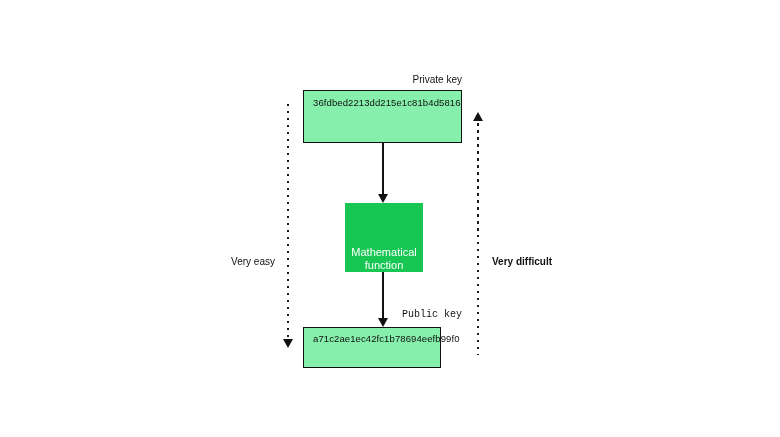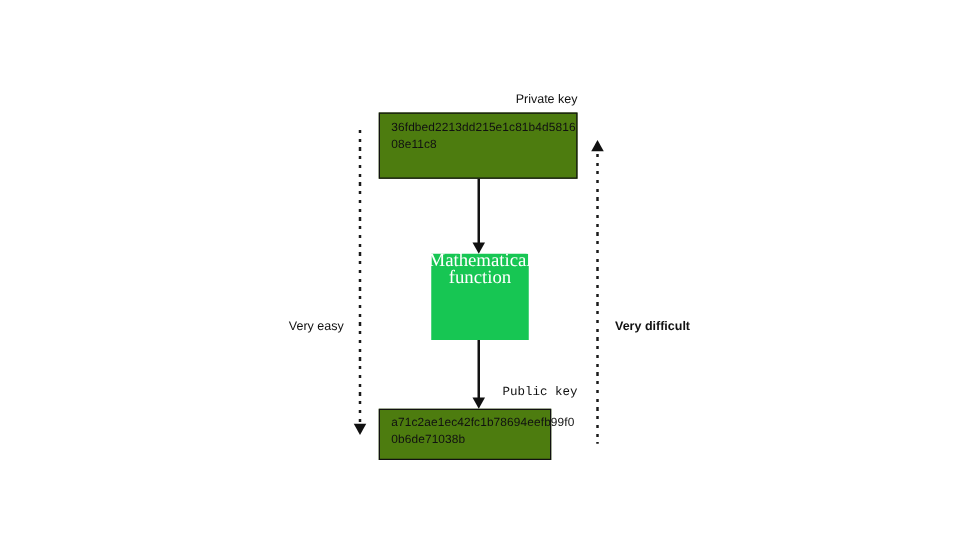--- a/index.html
+++ b/index.html
@@ -2,21 +2,21 @@
 <html style="--accent: #17c653;"><head>
 <meta charset="utf-8">
 <style>
   html,body { margin:0; padding:0; background:#fff; }
   #stage {
     position:relative; width:780px; height:437px; background:#ffffff;
     font-family:"Liberation Sans", sans-serif; color:#111; overflow:hidden;
   }
   .keybox {
     position:absolute; box-sizing:border-box;
-    border:1.5px solid #111; background:#4d7c0f;
+    border:1.5px solid #111; background:#86efac;
     font-size:9.5px; line-height:12.5px; letter-spacing:0.1px;
     color:#111;
   }
   .keybox .line { display:block; white-space:nowrap; }
   .boxlabel {
     position:absolute; font-size:10px; line-height:12px; color:#111;
     white-space:nowrap;
   }
   .sidelabel {
     position:absolute; font-size:10px; line-height:12px; color:#111;
@@ -34,50 +34,48 @@
     border-top:9px solid #111;
   }
   .head-up {
     position:absolute; width:0; height:0;
     border-left:5px solid transparent; border-right:5px solid transparent;
     border-bottom:9px solid #111;
   }
   .funcbox {
     position:absolute; left:345px; top:203px; width:78px; height:69px;
     background:var(--accent, #17c653);
-    display:flex; align-items:flex-start; justify-content:center;
-    text-align:center; color:#ffffff; font-size:15px; line-height:13px;
-    padding:0 10px; box-sizing:border-box;font-family:Liberation Serif, serif;
+    display:flex; align-items:flex-end; justify-content:center;
+    text-align:center; color:#ffffff; font-size:11px; line-height:13px;
+    padding:0 10px; box-sizing:border-box;
   }
 </style>
 </head>
 <body>
 
 <div id="stage">
 
   <div class="boxlabel" style="right:318px; top:74px;">Private key</div>
   <div class="keybox" style="left:303px; top:90px; width:159px; height:53px; padding:6px 6px 0 9px;">
     <span class="line">36fdbed2213dd215e1c81b4d5816</span>
-    <span class="line">08e11c8</span>
   </div>
 
   <div class="vline" style="left:382px; top:143px; height:53px;"></div>
   <div class="head-down" style="left:378px; top:194px;"></div>
 
   <div class="funcbox">
     <span>Mathematical function</span>
   </div>
 
   <div class="vline" style="left:382px; top:272px; height:48px;"></div>
   <div class="head-down" style="left:378px; top:318px;"></div>
 
   <div class="boxlabel" style="right:318px; top:309px;font-family:Liberation Mono, monospace;">Public key</div>
   <div class="keybox" style="left:303px; top:327px; width:138px; height:41px; padding:5px 6px 0 9px;">
     <span class="line">a71c2ae1ec42fc1b78694eefb99f0</span>
-    <span class="line">0b6de71038b</span>
   </div>
 
   <div class="dotline" style="left:287px; top:104px; height:236px;"></div>
   <div class="head-down" style="left:283px; top:339px;"></div>
   <div class="sidelabel" style="left:225px; top:227px; width:50px; text-align:right;">Very easy</div>
 
   <div class="head-up" style="left:473px; top:112px;"></div>
   <div class="dotline" style="left:477px; top:123px; height:232px;"></div>
   <div class="sidelabel" style="left:492px; top:227px;font-weight:bold;">Very difficult</div>
 

